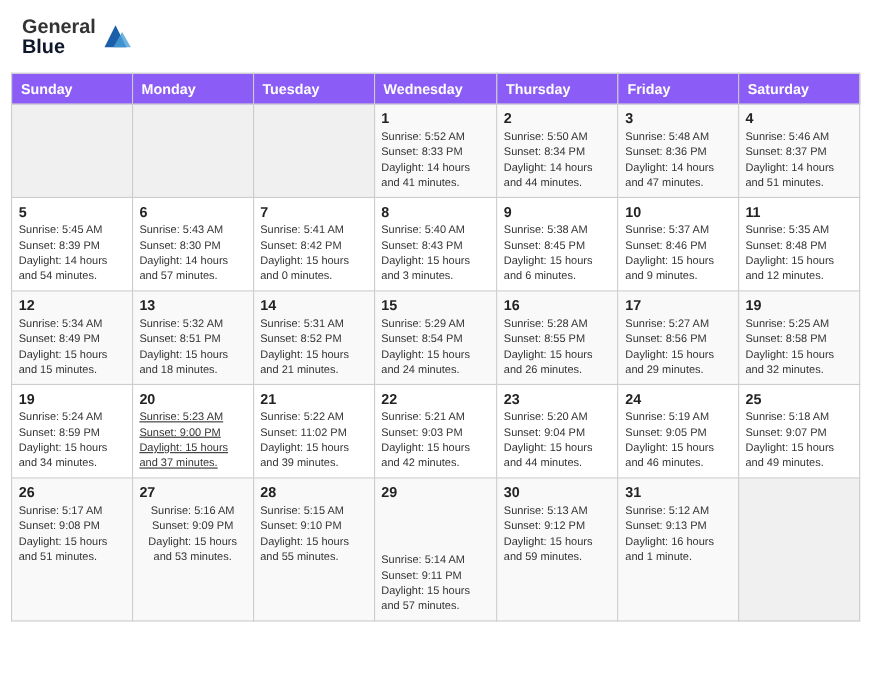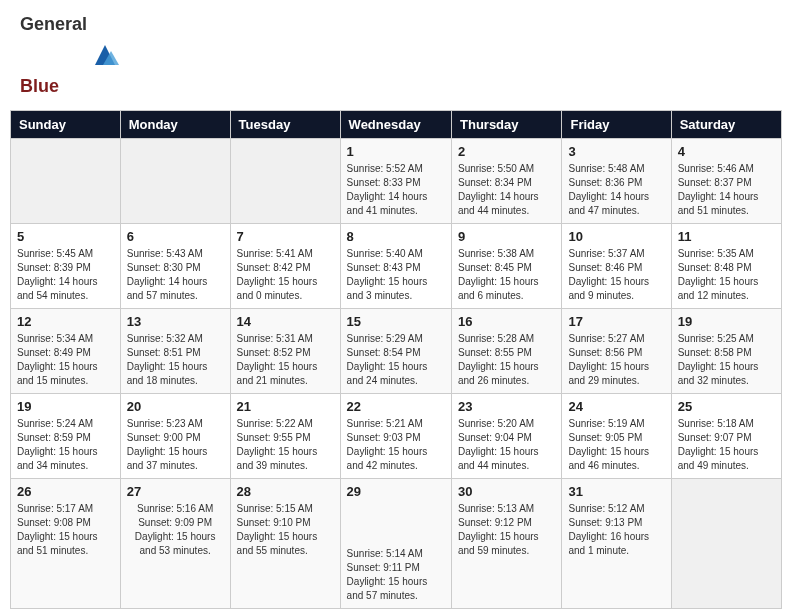--- a/index.html
+++ b/index.html
@@ -41,21 +41,21 @@
     }
     .location {
       font-size: 16px;
       color: #444;
     }
     .calendar {
       width: 100%;
       border-collapse: collapse;
     }
     .calendar th {
-      background-color: #0f172a;
+      background-color: #8b5cf6;
       color: #fff;
       text-align: left;
       padding: 6px 8px;
       font-size: 13px;
       font-weight: bold;
       border: 1px solid #ccc;
     }
     .calendar td {
       border: 1px solid #ccc;
       vertical-align: top;
@@ -88,21 +88,21 @@
       background: #f0f0f0 !important;
     }
   </style>
 </head>
 <body>
 
 <div class="header">
   <div class="logo">
     <div class="logo-text">
       <span style="font-size:18px;font-weight:bold;color:#333;">General</span>
-      <span style="font-size:18px;font-weight:bold;color:#7f1d1d;margin-top:44px;">Blue</span>
+      <span style="font-size:18px;font-weight:bold;color:#0f172a;">Blue</span>
     </div>
     <svg class="logo-icon" viewBox="0 0 28 28" xmlns="http://www.w3.org/2000/svg">
       <polygon points="4,24 14,4 24,24" fill="#1a5fa8"></polygon>
       <polygon points="12,24 20,10 28,24" fill="#4a9fd8" opacity="0.8"></polygon>
     </svg>
   </div>
 </div>
 
 <table class="calendar">
   <thead>
@@ -255,29 +255,29 @@
       <tr>
         <td>
           <span class="day-num">19</span>
           <div class="day-info" style="white-space: pre-line;">Sunrise: 5:24 AM
 Sunset: 8:59 PM
 Daylight: 15 hours
 and 34 minutes.</div>
         </td>
         <td>
           <span class="day-num">20</span>
-          <div class="day-info" style="white-space: pre-line;">Sunrise: 5:23 AM
+          <div class="day-info" style="white-space: pre-line; text-decoration: underline;">Sunrise: 5:23 AM
 Sunset: 9:00 PM
 Daylight: 15 hours
 and 37 minutes.</div>
         </td>
         <td>
           <span class="day-num">21</span>
           <div class="day-info" style="white-space: pre-line;">Sunrise: 5:22 AM
-Sunset: 9:55 PM
+Sunset: 11:02 PM
 Daylight: 15 hours
 and 39 minutes.</div>
         </td>
         <td>
           <span class="day-num">22</span>
           <div class="day-info" style="white-space: pre-line;">Sunrise: 5:21 AM
 Sunset: 9:03 PM
 Daylight: 15 hours
 and 42 minutes.</div>
         </td>

